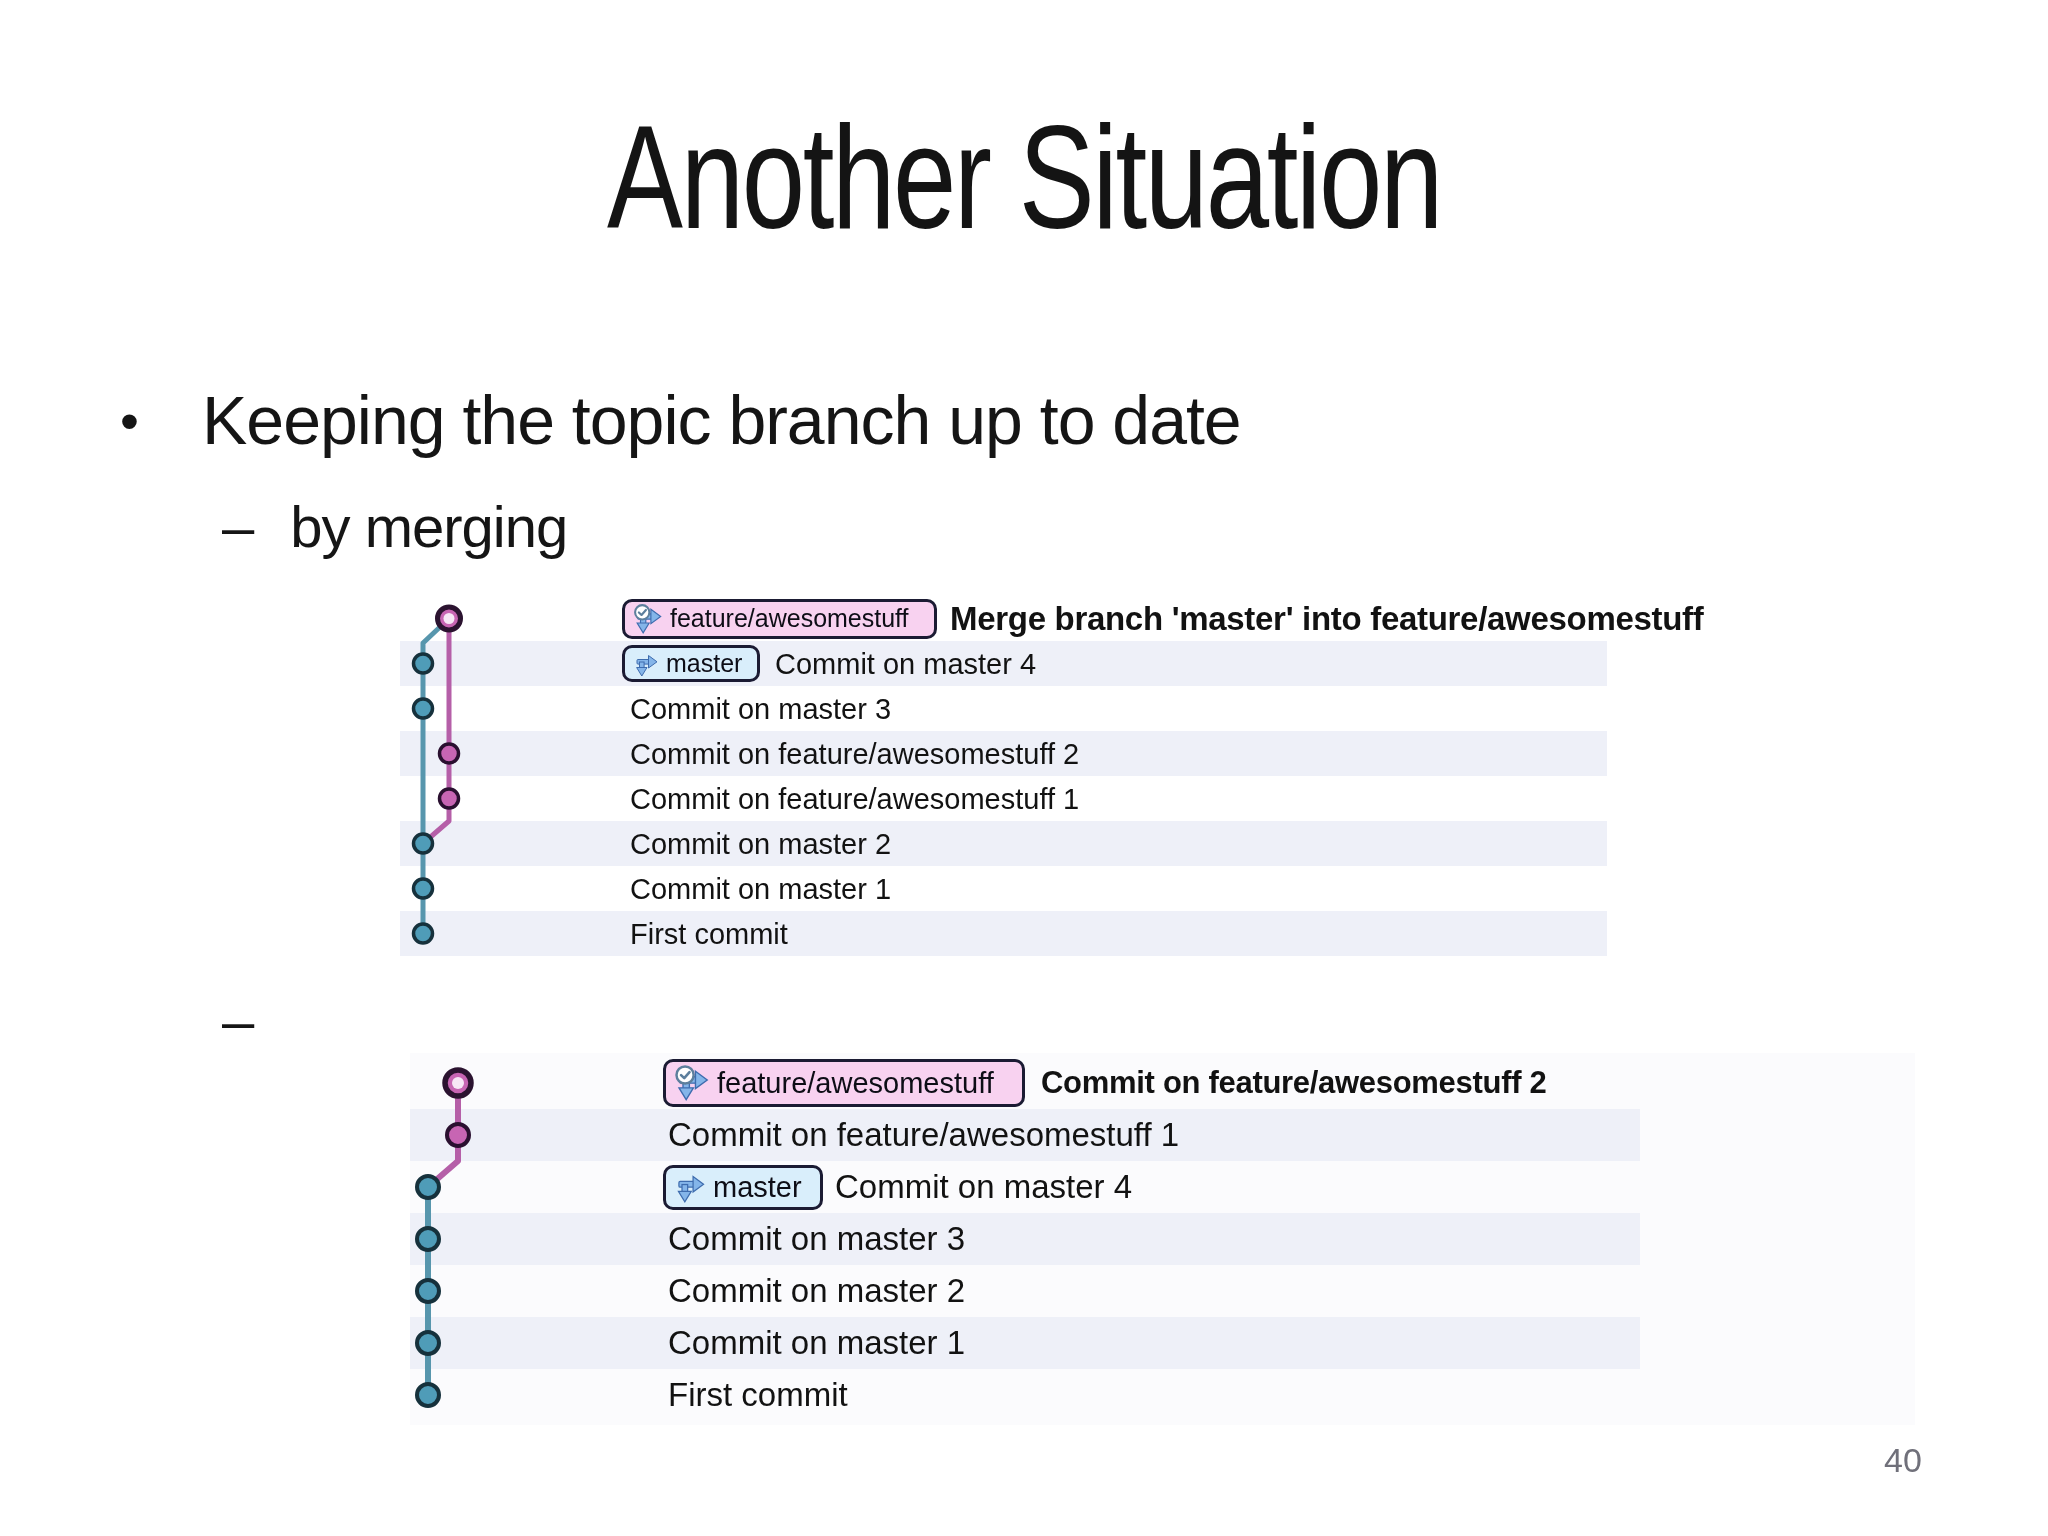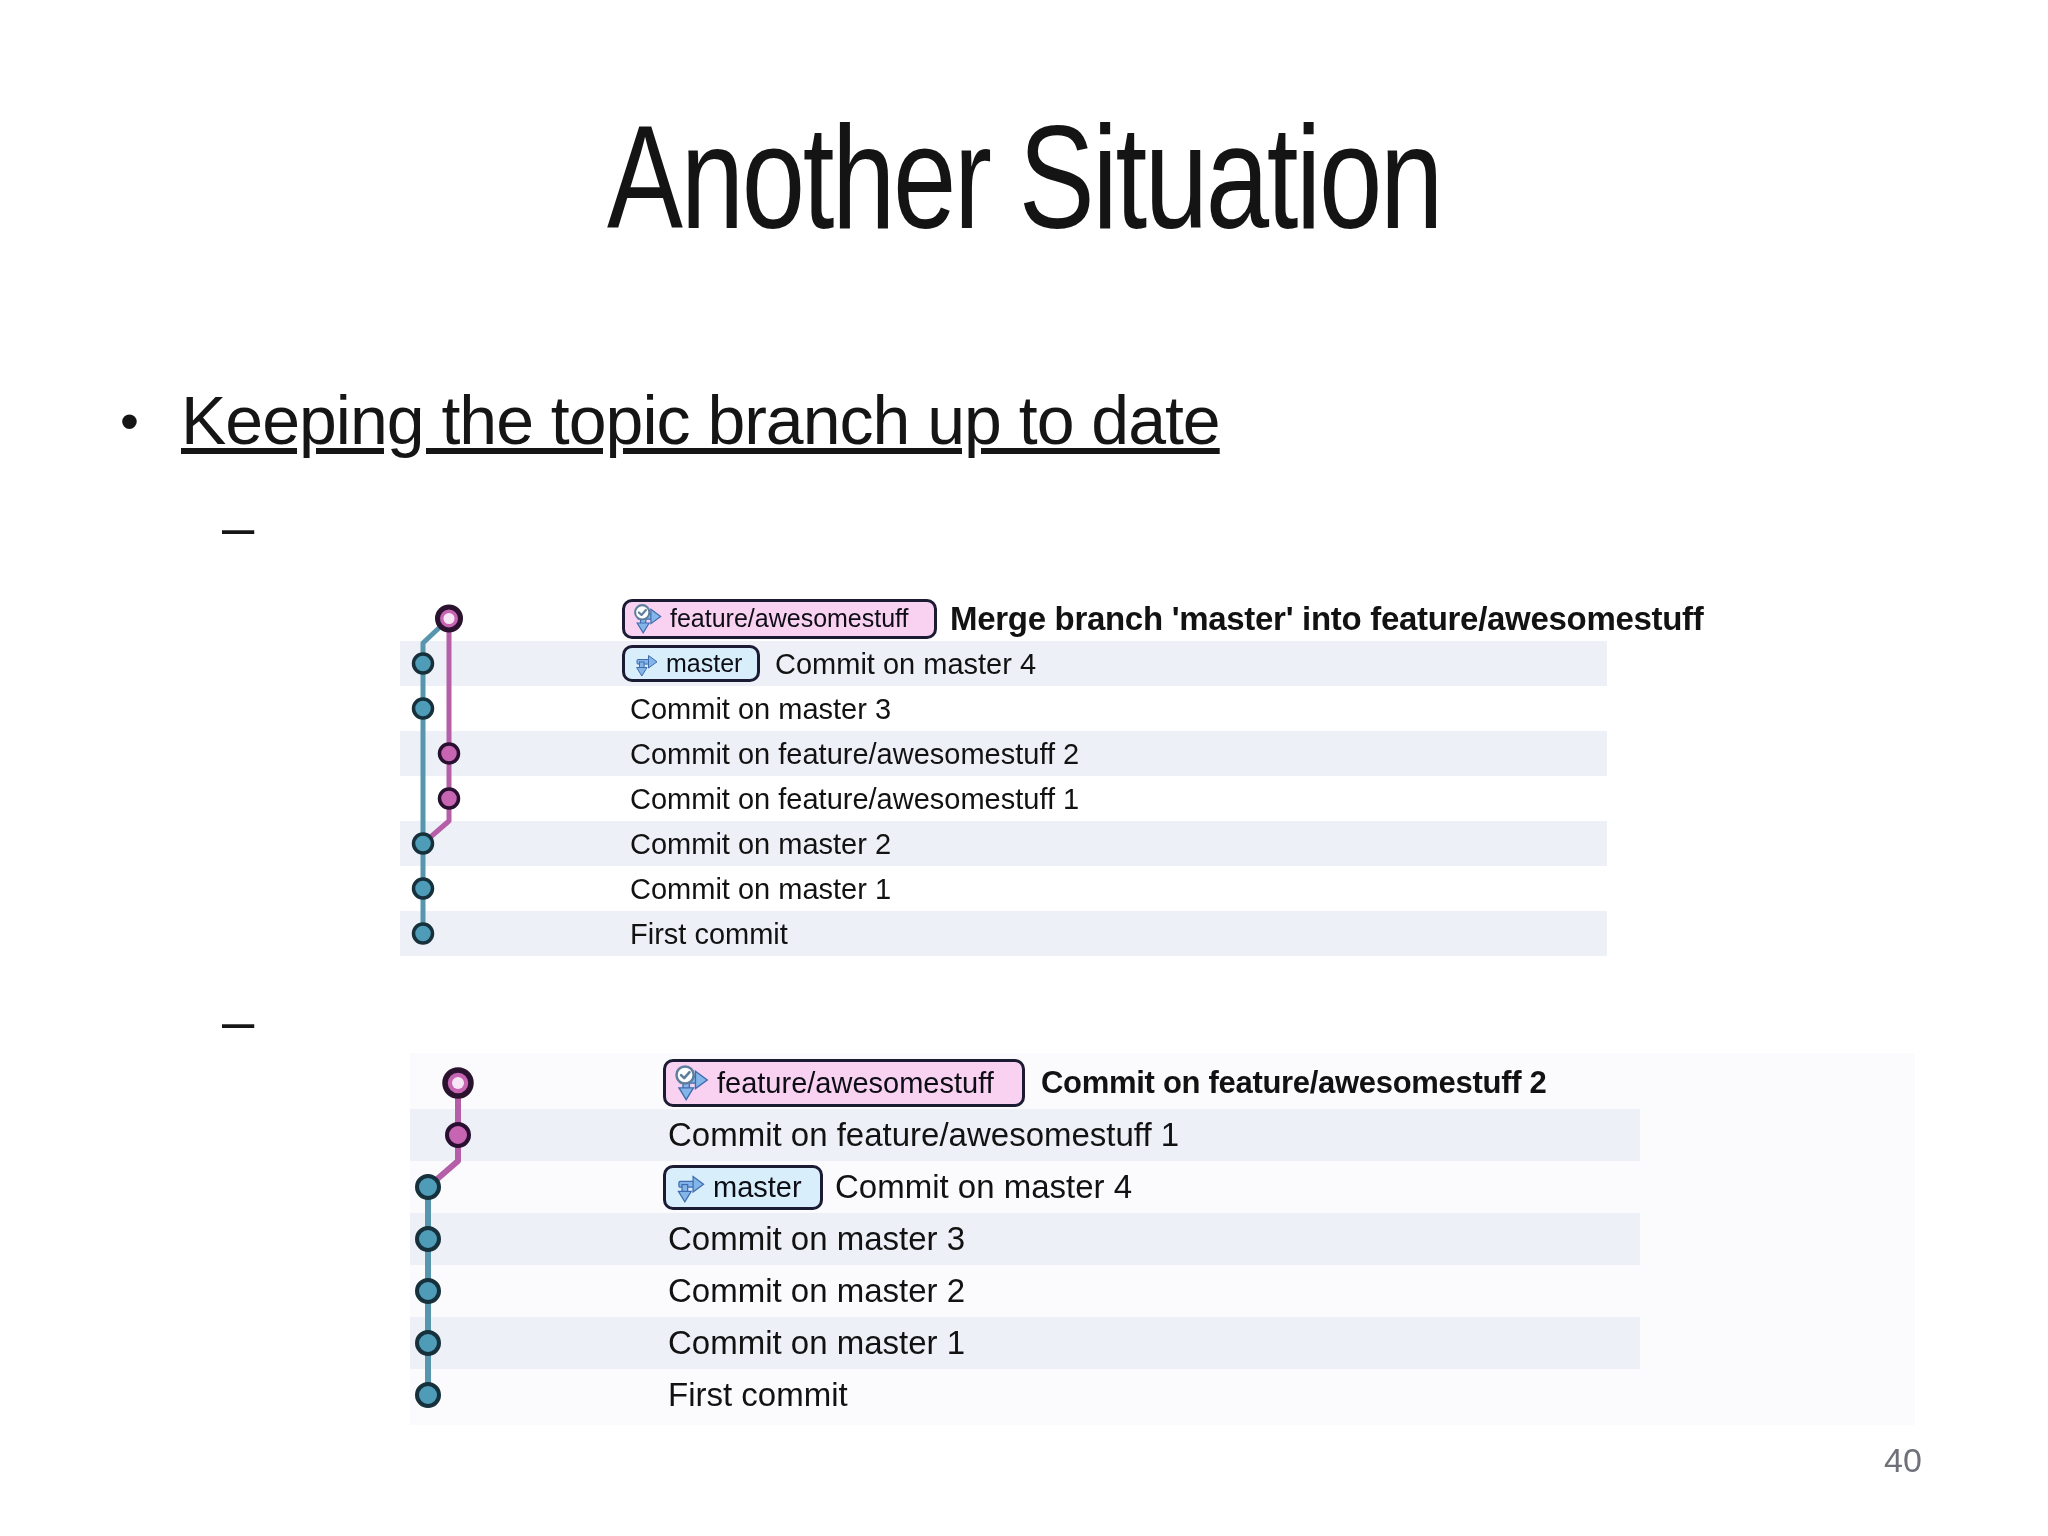--- a/index.html
+++ b/index.html
@@ -5,21 +5,21 @@
   html,body{margin:0;padding:0;background:#ffffff;}
   body{width:2048px;height:1536px;overflow:hidden;position:relative;
        font-family:"Liberation Sans", sans-serif;color:#151515;}
 
   .title{position:absolute;top:98px;left:0;width:2048px;text-align:center;
          font-size:146px;font-weight:400;line-height:1.1;letter-spacing:-3px;
          transform:scaleX(0.78);margin:0;color:#141414;}
 
   .bullet-line{position:absolute;left:120px;top:380px;display:flex;align-items:center;}
   .bdot{font-size:54px;width:34px;line-height:1;}
-  .btext{font-size:68px;margin-left:27px;line-height:1.2;letter-spacing:-1px;text-decoration:underline;}
+  .btext{font-size:68px;margin-left:48px;line-height:1.2;letter-spacing:-1px;}
 
   .sub-line{position:absolute;display:flex;align-items:center;}
   .dash{font-size:58px;line-height:1.2;}
   .sub-text{font-size:58px;margin-left:36px;line-height:1.2;letter-spacing:-1px;}
   #sub1{left:222px;top:492px;}
   #sub2{left:222px;top:986px;}
 
   .graph-bg2{position:absolute;left:410px;top:1053px;width:1505px;height:372px;background:#fbfbfd;}
 
   .graph{position:absolute;}
@@ -39,20 +39,21 @@
 
   <h1 class="title">Another Situation</h1>
 
   <div class="bullet-line">
     <span class="bdot">•</span>
     <span class="btext">Keeping the topic branch up to date</span>
   </div>
 
   <div class="sub-line" id="sub1">
     <span class="dash">–</span>
+    <span class="sub-text">by merging</span>
   </div>
 
   <div class="graph-bg2"></div>
 
   <div class="graph" id="graph-merge" style="left: 400px; top: 596px; width: 1207px; height: 360px;">
       <div class="g-row" style="height: 45px;">
         <div class="badge" style="left: 222px; top: 2.5px; width: 315px; height: 40px; border-color: rgb(27, 27, 51); background: rgb(248, 210, 240);">
           <svg width="30" height="30" viewBox="0 0 26 26">
             <rect x="4" y="8.5" width="12.5" height="4.6" rx="1" fill="#84b5e9" stroke="#3e6cae" stroke-width="1"></rect>
             <polygon points="15.5,4.5 24,10.8 15.5,17" fill="#84b5e9" stroke="#3e6cae" stroke-width="1"></polygon>

